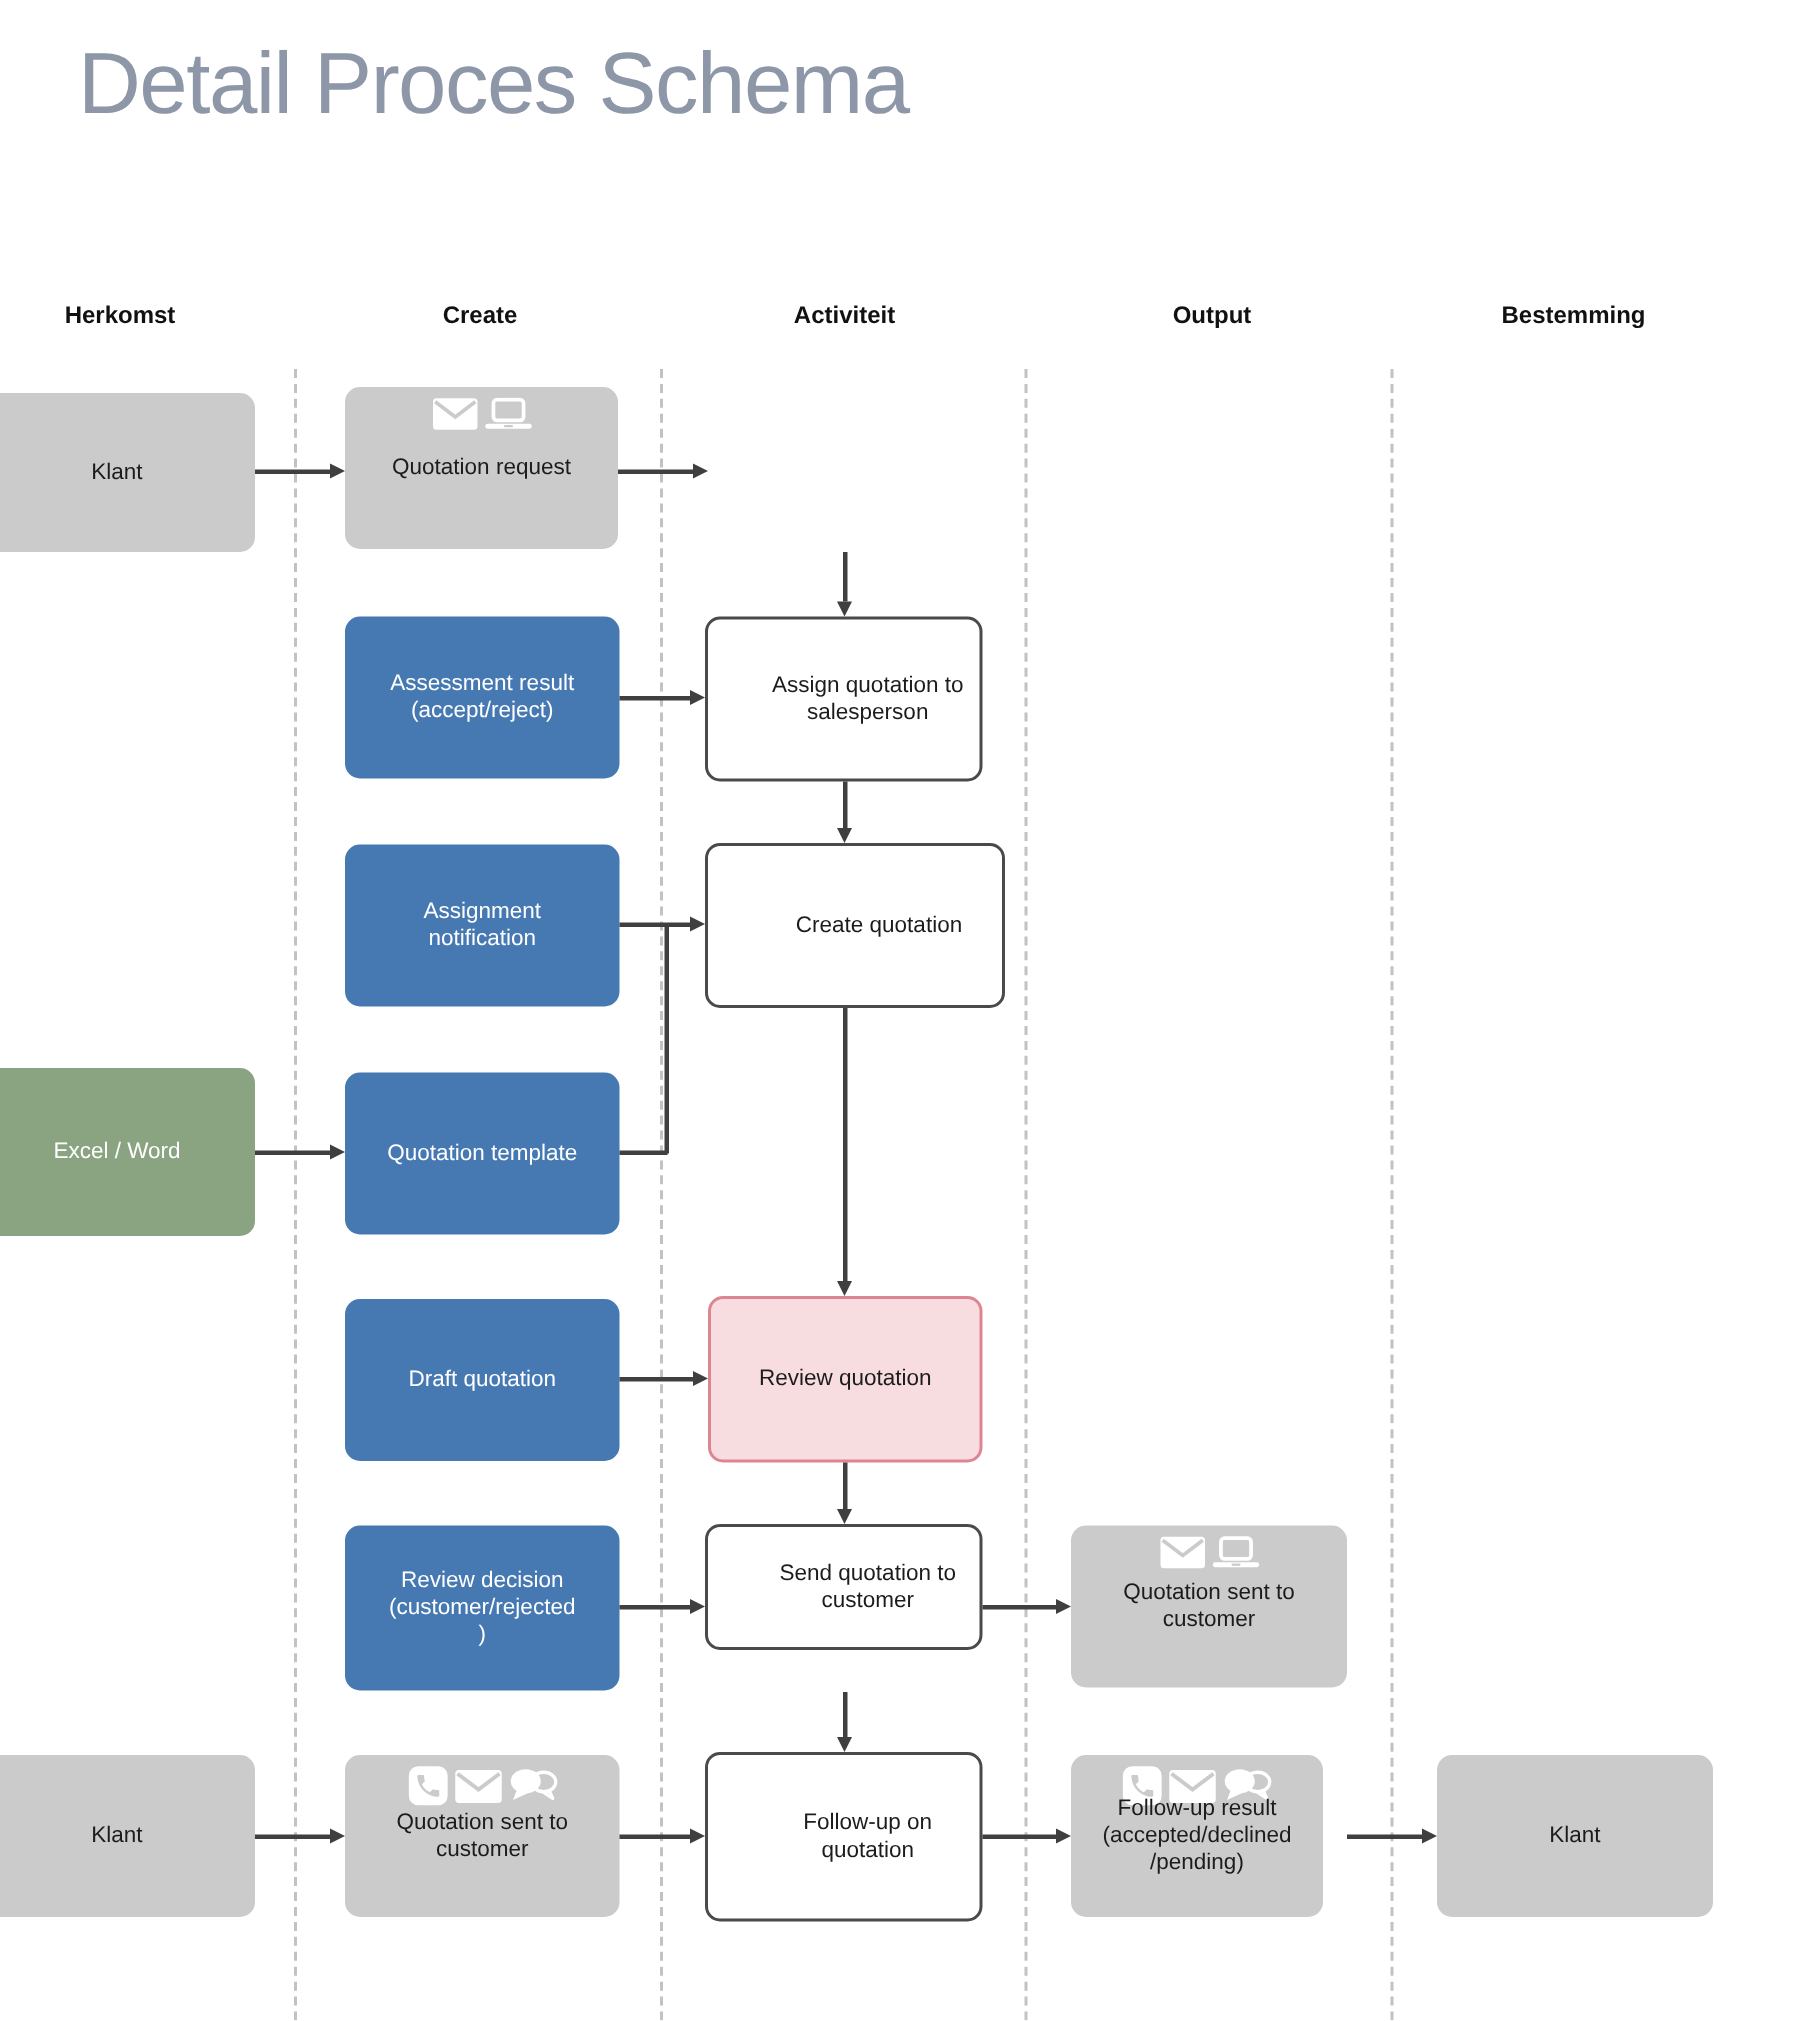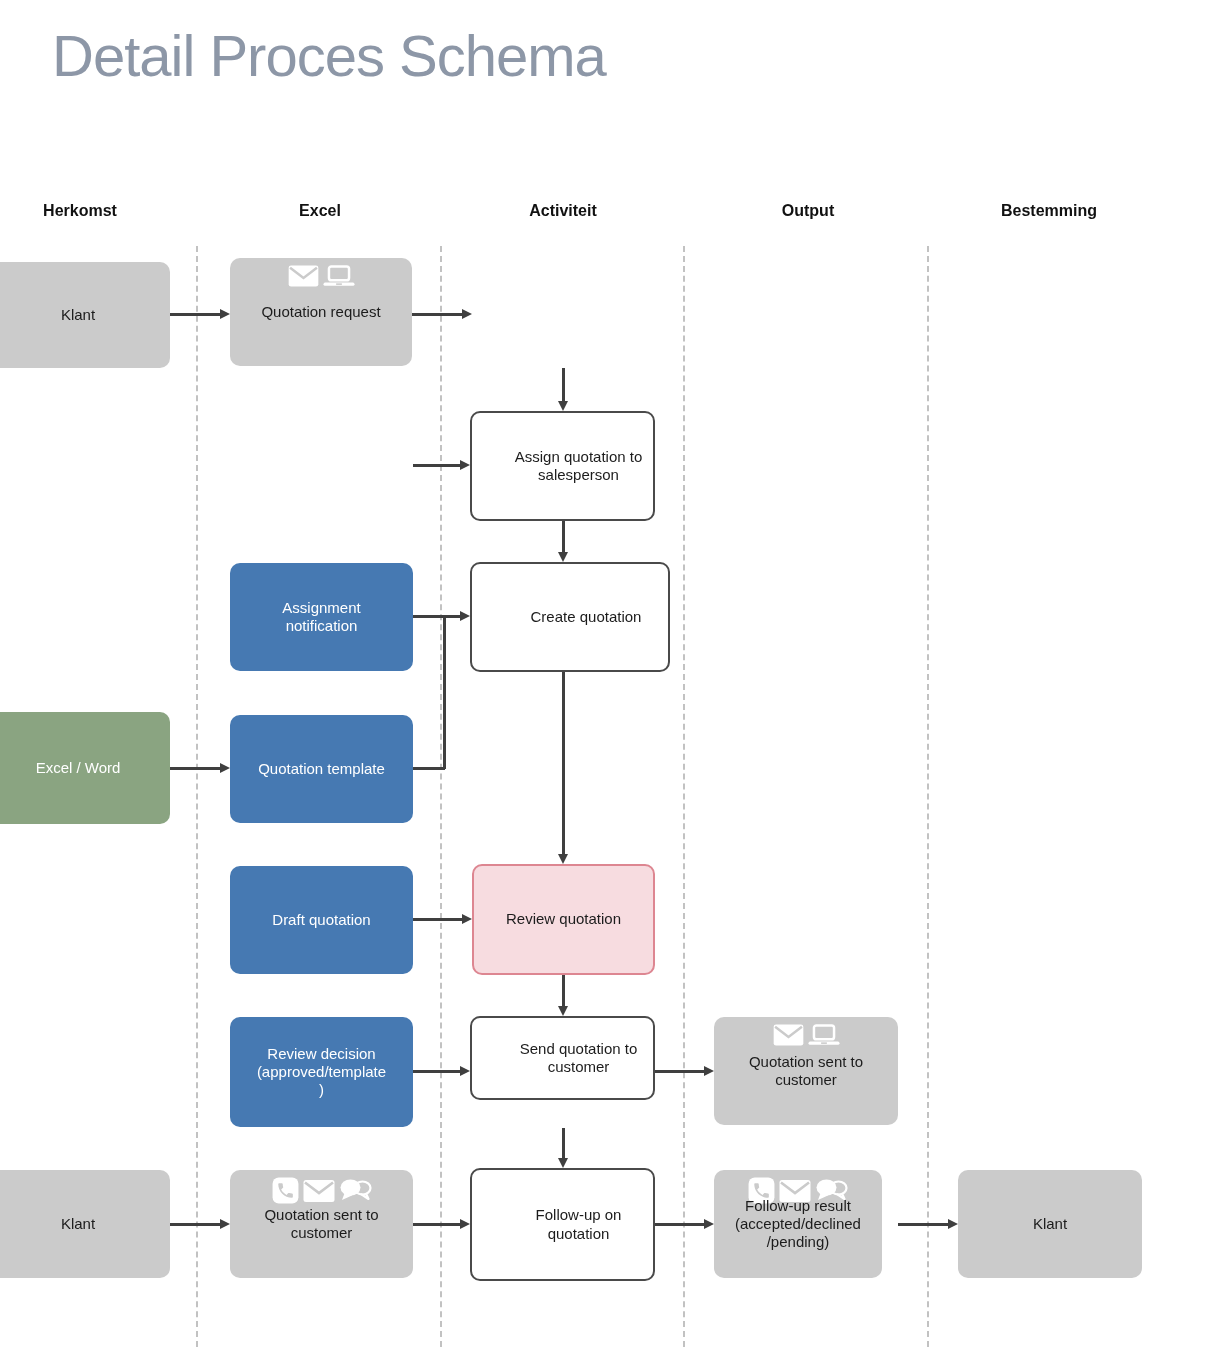--- a/index.html
+++ b/index.html
@@ -44,21 +44,21 @@
   .gray-fill{fill:var(--box_gray);}
 </style>
 </head>
 <body>
 
 <div id="canvas">
 
   <div class="page-title">Detail Proces Schema</div>
 
   <div class="col-header" style="left:80px">Herkomst</div>
-  <div class="col-header" style="left:320px">Excel</div>
+  <div class="col-header" style="left:320px">Create</div>
   <div class="col-header" style="left:563px">Activiteit</div>
   <div class="col-header" style="left:808px">Output</div>
   <div class="col-header" style="left:1049px">Bestemming</div>
 
   <div class="dash" style="left:196px"></div>
   <div class="dash" style="left:440px"></div>
   <div class="dash" style="left:683px"></div>
   <div class="dash" style="left:927px"></div>
 
   <div class="box gray" style="left:-14px;top:262px;width:184px;height:106px">
@@ -76,20 +76,26 @@
         <rect x="6" y="1.5" width="21" height="14.5" rx="2.5" fill="none" stroke="#fff" stroke-width="2.6"></rect>
         <path d="M2 20 H31" stroke="#fff" stroke-width="3.4" stroke-linecap="round"></path>
         <path d="M13.5 20 h6" class="gray-stroke" stroke-width="1.6"></path>
       </svg>
     </div>
     <div class="lines">
         <span>Quotation request</span>
       </div>
   </div>
 
+  <div class="box blue" style="left:230px;top:411px;width:183px;height:108px">
+    <div class="lines">
+      <span>Assessment result</span>
+        <span>(accept/reject)</span>
+    </div>
+  </div>
   <div class="box whitebox" style="left:470px;top:411px;width:185px;height:110px">
     <div class="lines">
       <span>Assign quotation to</span>
         <span>salesperson</span>
     </div>
   </div>
 
   <div class="box blue" style="left:230px;top:563px;width:183px;height:108px">
     <div class="lines">
       <span>Assignment</span>
@@ -120,21 +126,21 @@
   </div>
   <div class="box pinkbox" style="left:472px;top:864px;width:183px;height:111px">
     <div class="lines">
         <span>Review quotation</span>
       </div>
   </div>
 
   <div class="box blue" style="left:230px;top:1017px;width:183px;height:110px">
     <div class="lines">
       <span>Review decision</span>
-        <span>(approved/template</span>
+        <span>(customer/rejected</span>
         <span>)</span>
     </div>
   </div>
   <div class="box whitebox" style="left:470px;top:1016px;width:185px;height:84px">
     <div class="lines">
       <span>Send quotation to</span>
         <span>customer</span>
     </div>
   </div>
   <div class="box gray" style="left:714px;top:1017px;width:184px;height:108px">

